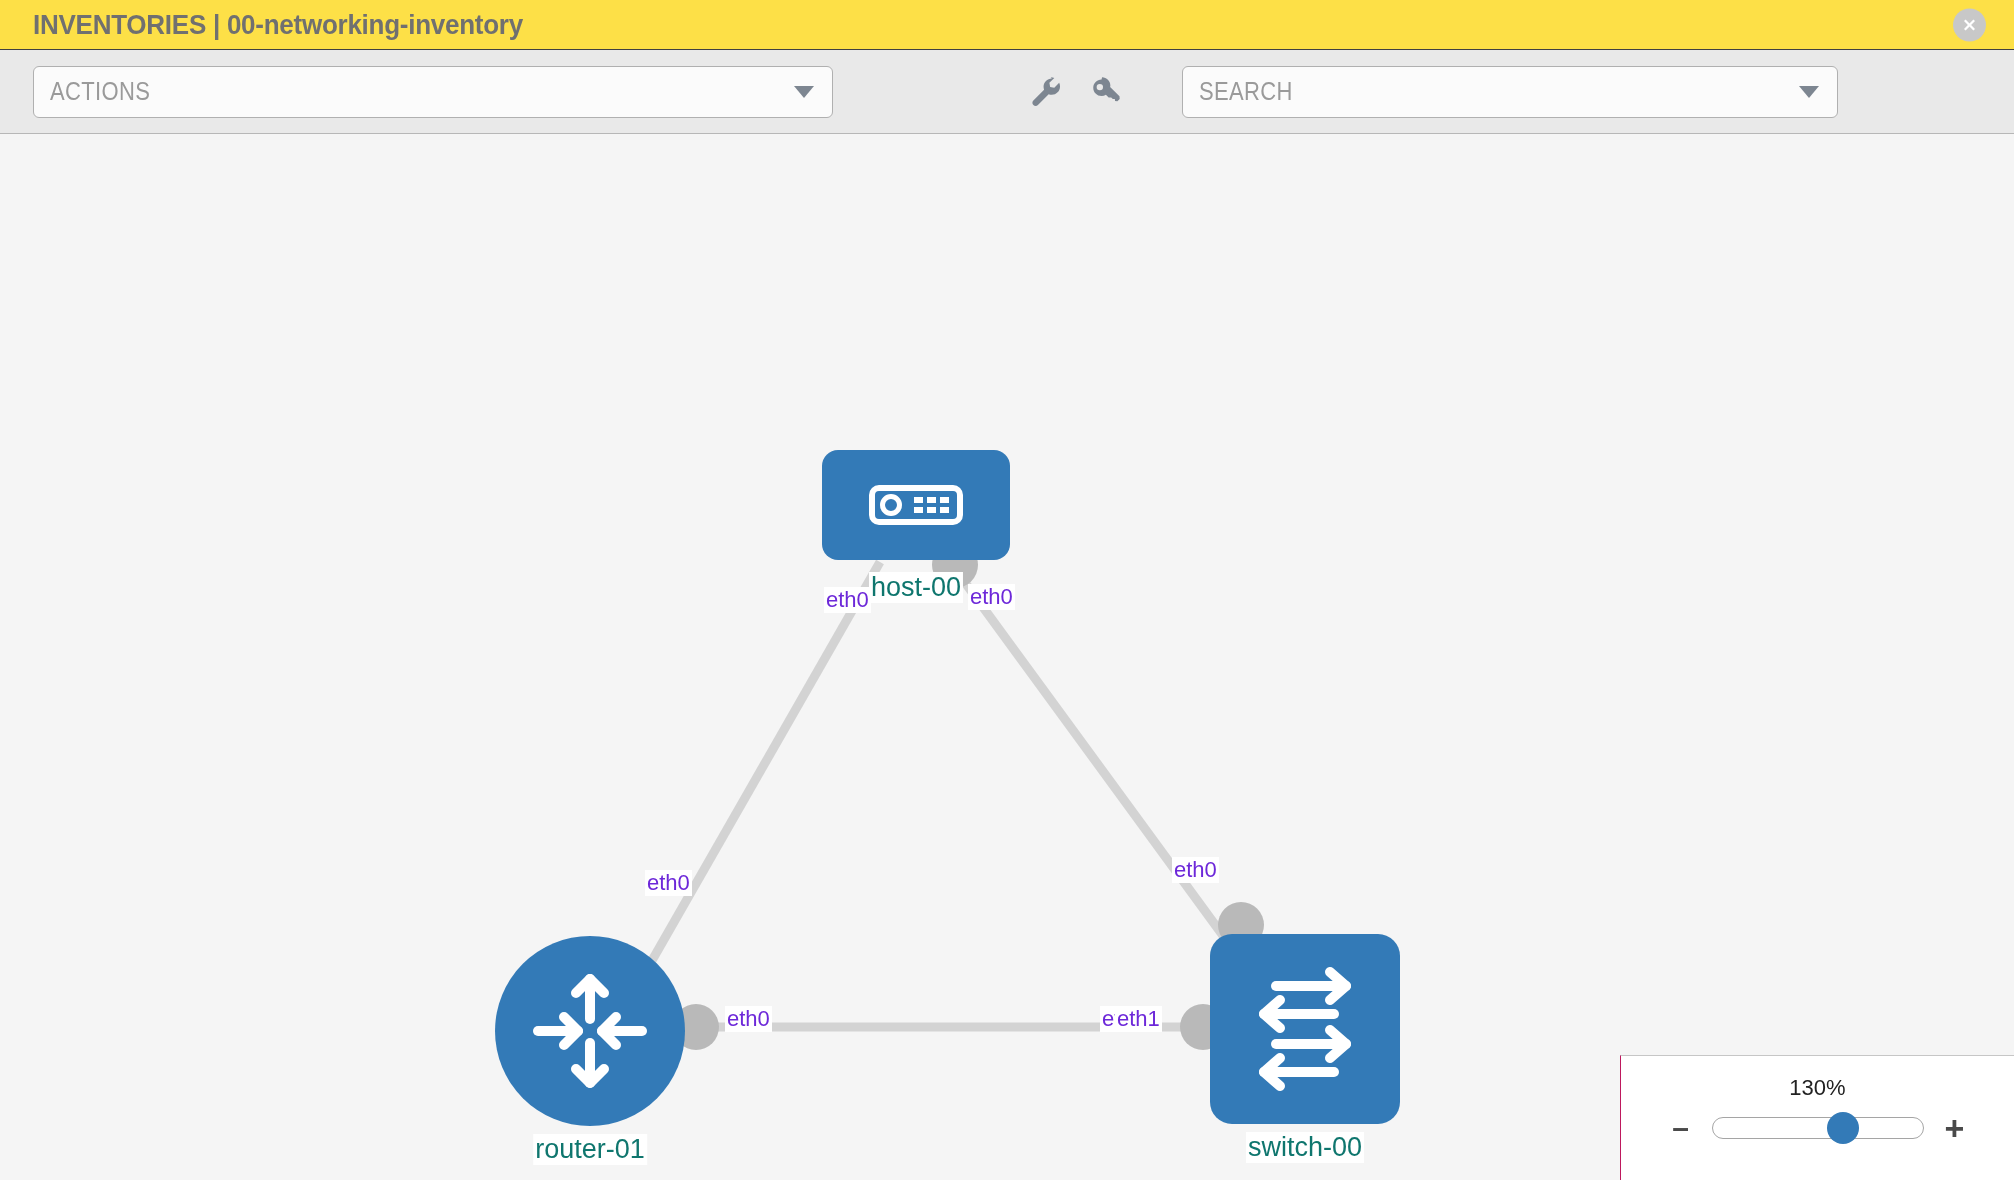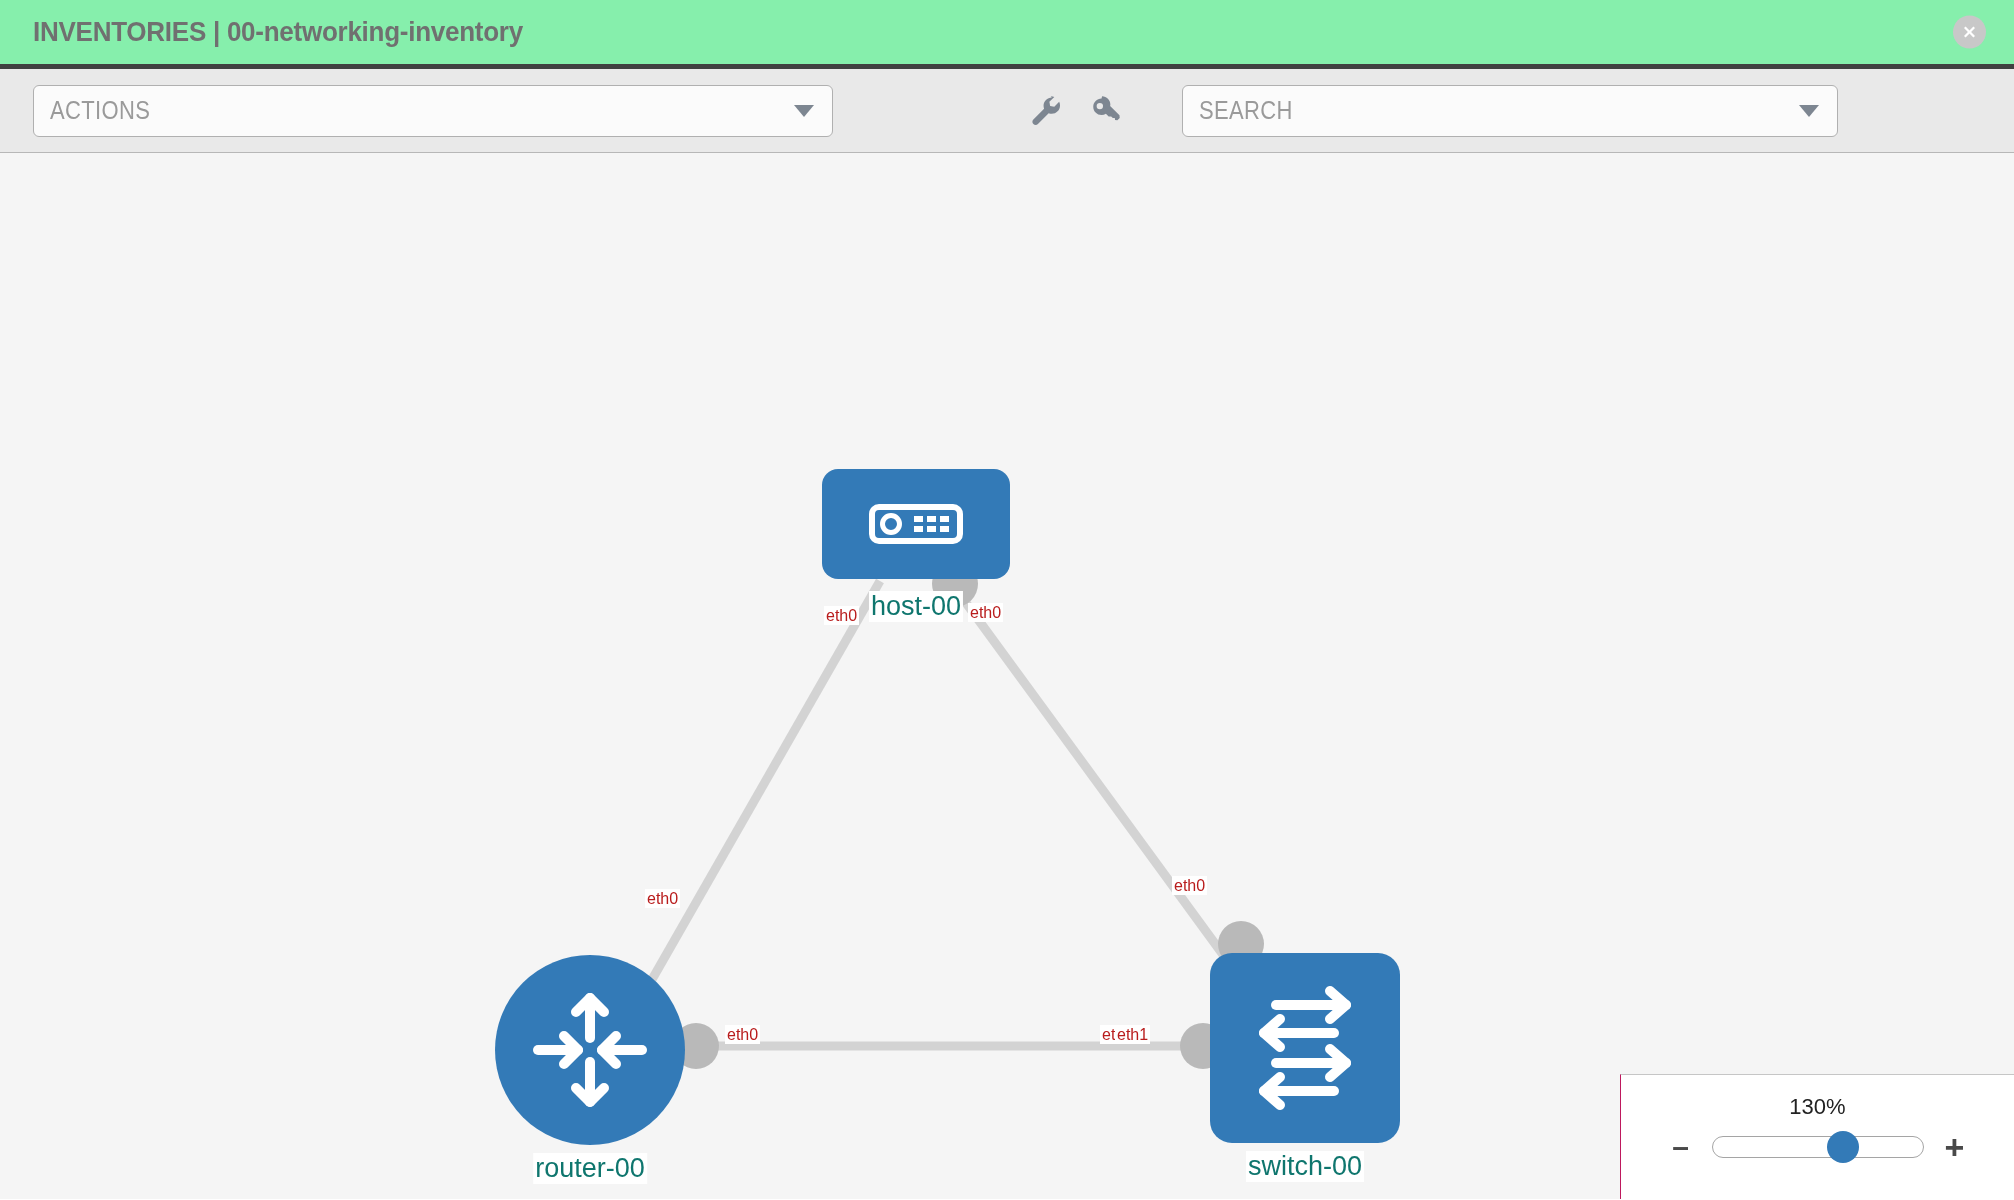--- a/index.html
+++ b/index.html
@@ -6,23 +6,23 @@
   html, body {
     width: 2014px; height: 1200px;
     font-family: "Liberation Sans", sans-serif;
     background: #ffffff;
     overflow: hidden;
   }
 
   
   .header {
     position: relative;
-    height: 69px;
-    background: #86efac;
-    border-bottom: 5px solid #404040;
+    height: 50px;
+    background: #fde047;
+    border-bottom: 1px solid #404040;
     display: flex;
     align-items: center;
   }
   .page-title {
     margin-left: 33px;
     font-size: 28px;
     font-weight: bold;
     color: #707070;
     letter-spacing: -0.3px;
     white-space: nowrap;
@@ -146,22 +146,22 @@
     position: absolute;
     width: 46px; height: 46px;
     border-radius: 50%;
     background: #b9b9b9;
     cursor: pointer;
   }
 
   .edge-label {
     position: absolute;
     background: #ffffff;
-    color: #b91c1c;
-    font-size: 16px;
+    color: #6d28d9;
+    font-size: 22px;
     white-space: nowrap;
     padding: 0 2px;
     line-height: 1.2;
   }
 
   
   .zoom-panel {
     position: absolute;
     right: 0;
     bottom: 0;
@@ -285,21 +285,21 @@
           <polyline points="46,22 60,8 74,22"></polyline>
           <line x1="60" y1="112" x2="60" y2="72"></line>
           <polyline points="46,98 60,112 74,98"></polyline>
           <line x1="8" y1="60" x2="48" y2="60"></line>
           <polyline points="34,46 48,60 34,74"></polyline>
           <line x1="112" y1="60" x2="72" y2="60"></line>
           <polyline points="86,46 72,60 86,74"></polyline>
         </g>
       </svg>
     </div>
-    <div class="node-label">router-00</div>
+    <div class="node-label">router-01</div>
   </div>
 
   <div class="node" id="node-switch">
     <div class="node-shape">
       <svg width="126" height="126" viewBox="0 0 126 126">
         <g fill="none" stroke="#ffffff" stroke-width="10" stroke-linecap="round" stroke-linejoin="round">
           <line x1="34" y1="20" x2="104" y2="20"></line>
           <polyline points="88,6 104,20 88,34"></polyline>
           <line x1="92" y1="48" x2="22" y2="48"></line>
           <polyline points="38,34 22,48 38,62"></polyline>

